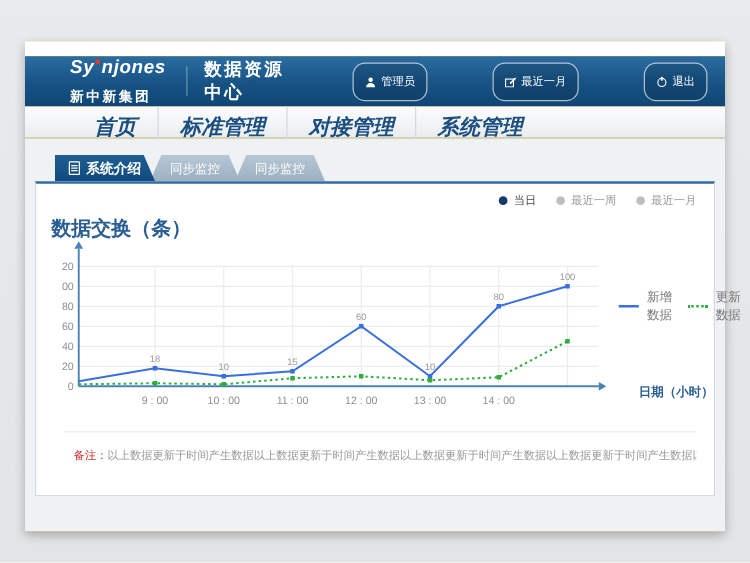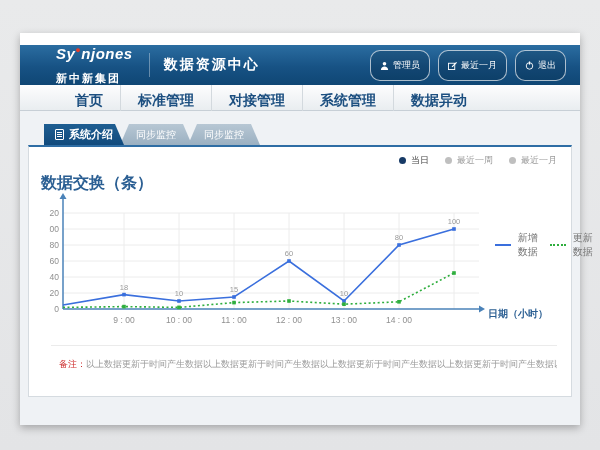--- a/index.html
+++ b/index.html
@@ -16,28 +16,28 @@
     display:flex; align-items:center; padding:0 14px 0 36px; position:relative; }
   .logo { color:#fff; line-height:1; position:relative; padding-right:16px; }
   .logo .en { font-size:15px; font-weight:bold; font-style:italic; letter-spacing:.5px; display:block; }
   .logo .en .accent { color:#e23c2c; font-style:normal; font-size:9px; position:relative; top:-6px; }
   .logo .cn { font-size:11px; font-weight:bold; letter-spacing:2px; display:block; margin-top:12px; }
   .logo-sep { width:1px; height:24px; background:rgba(255,255,255,.35); margin:0 14px 0 0; }
   .app-title { color:#fff; font-size:14px; font-weight:bold; letter-spacing:2px; }
   .header-actions { margin-left:auto; display:flex; gap:8px; }
   .pill { display:flex; align-items:center; gap:4px; color:#fff; font-size:9px;
     border:1px solid rgba(255,255,255,.65); border-radius:10px; padding:8px 9px;
-    background:rgba(0,20,40,.18); cursor:pointer; white-space:nowrap; }
+    background:rgba(0,20,40,.18); cursor:pointer; white-space:nowrap;margin-left:44px; }
   .pill svg { display:block; }
 
   
   .nav { height:26px; background:linear-gradient(180deg,#fdfdfe,#e9edf0);
     border-bottom:1px solid #c7cfd6; display:flex; align-items:stretch; padding-left:38px; }
-  .nav-item { display:flex; align-items:center; padding:16px 17px; font-size:14px; font-weight:bold;
-    color:#1c4f80; cursor:pointer; position:relative; }
+  .nav-item { display:flex; align-items:center; padding:16px 17px; font-size:17px; font-weight:bold;
+    color:#1c4f80; cursor:pointer; position:relative;font-style:italic; }
   .nav-item + .nav-item { border-left:1px solid #d3d9de; }
 
   
   .content { position:absolute; top:78px; bottom:0; left:0; right:0; background:#eff2f5; }
 
   .tabs { display:flex; margin:13px 0 0 24px; height:21px; }
   .tab { height:21px; display:flex; align-items:center; justify-content:center; gap:5px;
     color:#fff; cursor:pointer; }
   .tab.active { width:80px; font-size:11px; font-weight:bold;
     background:linear-gradient(180deg,#1e5e92,#114a7c);
@@ -52,21 +52,21 @@
   .panel { position:absolute; left:8px; right:8px; top:34px; height:252px;
     background:#fff; border:1px solid #d5dbe0; border-top:2px solid #2e6da4; }
 
   .radio-row { position:absolute; top:7px; right:14px; display:flex; gap:16px; }
   .radio-opt { display:flex; align-items:center; gap:5px; font-size:9px; color:#999; cursor:pointer; }
   .radio-opt .dot { width:7px; height:7px; border-radius:50%; background:#bfbfbf; }
   .radio-opt.selected { color:#444; }
   .radio-opt.selected .dot { background:#173a66; }
 
   .ylabel { position:absolute; left:12px; top:26px; font-size:16px; font-weight:bold; color:#2b5f93; }
-  .xlabel { position:absolute; left:459px; top:160px; font-size:10px; font-weight:bold; color:#2b5f93; }
+  .xlabel { position:absolute; left:482px; top:160px; font-size:10px; font-weight:bold; color:#2b5f93; }
 
   .chart-svg { position:absolute; left:20px; top:42px; }
   .chart-svg text { font-family:"Liberation Sans","DejaVu Sans",sans-serif; }
 
   .series-legend { position:absolute; left:466px; top:84px; display:flex; flex-direction:row; gap:10px; }
   .legend-item { display:flex; align-items:center; gap:7px; font-size:10px; color:#777; }
   .legend-swatch { width:28px; height:0; border-top-width:2px; }
   .legend-swatch.solid { border-top-style:solid; }
   .legend-swatch.dotted { border-top-style:dotted; }
 
@@ -111,21 +111,20 @@
         <span>退出</span>
       </div>
     </div>
   </div>
 
   <div class="nav">
       <div class="nav-item">首页</div>
       <div class="nav-item">标准管理</div>
       <div class="nav-item">对接管理</div>
       <div class="nav-item">系统管理</div>
-      <div class="nav-item">数据异动</div>
     </div>
 
   <div class="content">
     <div class="tabs">
         <div class="tab active">
           <span class="doc-ico"></span>
           <span>系统介绍</span>
         </div>
         <div class="tab inactive">
           <span>同步监控</span>

